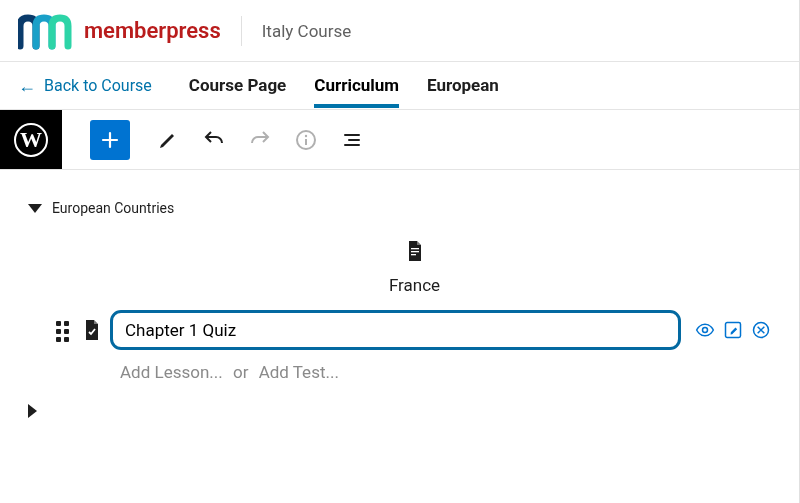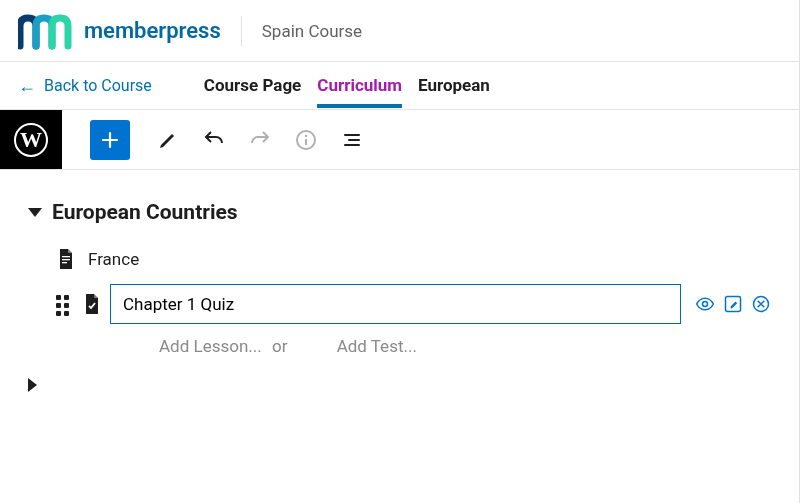--- a/index.html
+++ b/index.html
@@ -2,80 +2,80 @@
 <html><head>
 <meta charset="utf-8">
 <style>
   * { box-sizing: border-box; margin: 0; padding: 0; }
   html, body { width: 800px; height: 503px; font-family: -apple-system, BlinkMacSystemFont, "Segoe UI", Roboto, sans-serif; color: #1e1e1e; background: #fff; }
   body { border: 1px solid #e0e0e0; border-top: none; border-left: none; border-bottom: none; }
 
   .header { display: flex; align-items: center; height: 62px; padding: 0 18px; border-bottom: 1px solid #e4e4e4; }
   .brand { display: flex; align-items: center; gap: 6px; }
   .brand-logo { width: 60px; height: 38px; }
-  .brand-text { font-size: 22px; font-weight: 600; color: #0369a1; letter-spacing: 0px; }
+  .brand-text { font-size: 22px; font-weight: 600; color: #b91c1c; letter-spacing: 0px; }
   .vdiv { width: 1px; height: 30px; background: #e0e0e0; margin: 0 20px; }
   .course-title { font-size: 17px; color: #616161; }
 
   .subheader { display: flex; align-items: center; height: 48px; padding: 0 18px; border-bottom: 1px solid #e4e4e4; }
   .back-link { color: #0073aa; font-size: 16px; display: flex; align-items: center; gap: 8px; cursor: pointer; }
   .back-link .arrow { font-size: 18px; }
-  .tabs { display: flex; gap: 16px; margin-left: 52px; }
+  .tabs { display: flex; gap: 28px; margin-left: 37px; }
   .tab { font-size: 17px; font-weight: 700; color: #1e1e1e; padding: 11px 0 12px; cursor: pointer; position: relative; }
-  .tab.active { color: #a21caf; }
+  .tab.active { color: #000000; }
   .tab.active::after { content: ""; position: absolute; left: 0; right: 0; bottom: -1px; height: 4px; background: #0073aa; }
 
   .toolbar-row { display: flex; align-items: stretch; height: 60px; border-bottom: 1px solid #e4e4e4; }
   .wp-badge { width: 62px; background: #000; display: flex; align-items: center; justify-content: center; }
   .wp-circle { width: 34px; height: 34px; border: 2.5px solid #fff; border-radius: 50%; display: flex; align-items: center; justify-content: center; color: #fff; font-family: Georgia, serif; font-weight: 700; font-size: 22px; }
   .toolbar { display: flex; align-items: center; gap: 6px; padding-left: 28px; }
   .tbtn { width: 40px; height: 40px; display: flex; align-items: center; justify-content: center; border-radius: 3px; cursor: pointer; }
   .tbtn.add { background: #0073d1; color: #fff; }
   .tbtn svg { width: 24px; height: 24px; }
   .tbtn.dim { color: #8a8a8a; }
   .toolbar-gap { width: 6px; }
 
   .content { padding: 26px 28px 0 28px; }
   .section { margin-bottom: 18px; }
   .section-head { display: flex; align-items: center; gap: 10px; cursor: pointer; padding: 4px 0; }
   .disclosure { width: 0; height: 0; }
   .disclosure.open { border-left: 7px solid transparent; border-right: 7px solid transparent; border-top: 9px solid #1e1e1e; }
   .disclosure.closed { border-top: 7px solid transparent; border-bottom: 7px solid transparent; border-left: 9px solid #1e1e1e; }
-  .section-title { font-size: 21px; font-weight: 700; }
+  .section-title { font-size: 14px; font-weight: 400; }
 
   .lessons { margin: 14px 0 0 30px; }
-  .lesson { display: flex; align-items: center; gap: 14px; padding: 7px 0; font-size: 17px; cursor: pointer; }
+  .lesson { display: flex; align-items: center; gap: 14px; padding: 7px 0; font-size: 17px; cursor: pointer; flex-direction: column; }
   .doc-icon { width: 16px; height: 20px; }
 
   .quiz-row { display: flex; align-items: center; gap: 10px; margin-top: 8px; margin-left: -2px; }
   .drag-handle { width: 18px; height: 18px; display: grid; grid-template-columns: repeat(2, 5px); grid-auto-rows: 5px; gap: 3px; cursor: grab; }
   .drag-handle span { width: 5px; height: 5px; background: #1e1e1e; border-radius: 1px; }
   .quiz-icon { width: 16px; height: 20px; }
-  .quiz-input { flex: 1; height: 40px; border: 1px solid #0369a1; border-radius: 0; padding: 0 12px; font-size: 17px; font-family: inherit; outline: none; }
+  .quiz-input { flex: 1; height: 40px; border: 3px solid #0369a1; border-radius: 11px; padding: 0 12px; font-size: 17px; font-family: inherit; outline: none; }
   .quiz-actions { display: flex; gap: 8px; padding-left: 4px; }
   .qa { width: 20px; height: 20px; color: #0073d1; cursor: pointer; }
 
   .add-row { margin: 12px 0 0 62px; color: #8a8a8a; font-size: 17px; }
-  .add-link { cursor: pointer; margin-left: 39px; }
+  .add-link { cursor: pointer; }
   .add-sep { margin: 0 6px; text-align: center; }
 </style>
 </head>
 <body>
 
 <div class="header">
   <div class="brand">
     <svg class="brand-logo" viewBox="0 0 60 38">
       <path d="M2 34 L2 14 Q2 6 10 6 Q18 6 18 14 L18 34" fill="none" stroke="#0a3b6b" stroke-width="7" stroke-linecap="round"></path>
       <path d="M18 34 L18 14 Q18 6 26 6 Q34 6 34 14 L34 34" fill="none" stroke="#1aa0c8" stroke-width="7" stroke-linecap="round"></path>
       <path d="M34 34 L34 14 Q34 6 42 6 Q50 6 50 14 L50 34" fill="none" stroke="#2dd4a7" stroke-width="7" stroke-linecap="round"></path>
     </svg>
     <span class="brand-text">memberpress</span>
   </div>
   <div class="vdiv"></div>
-  <div class="course-title">Spain Course</div>
+  <div class="course-title">Italy Course</div>
 </div>
 
 <div class="subheader">
   <div class="back-link">
     <span class="arrow">←</span>
     <span>Back to Course</span>
   </div>
   <div class="tabs">
     <div class="tab">Course Page</div>
     <div class="tab active">Curriculum</div>

